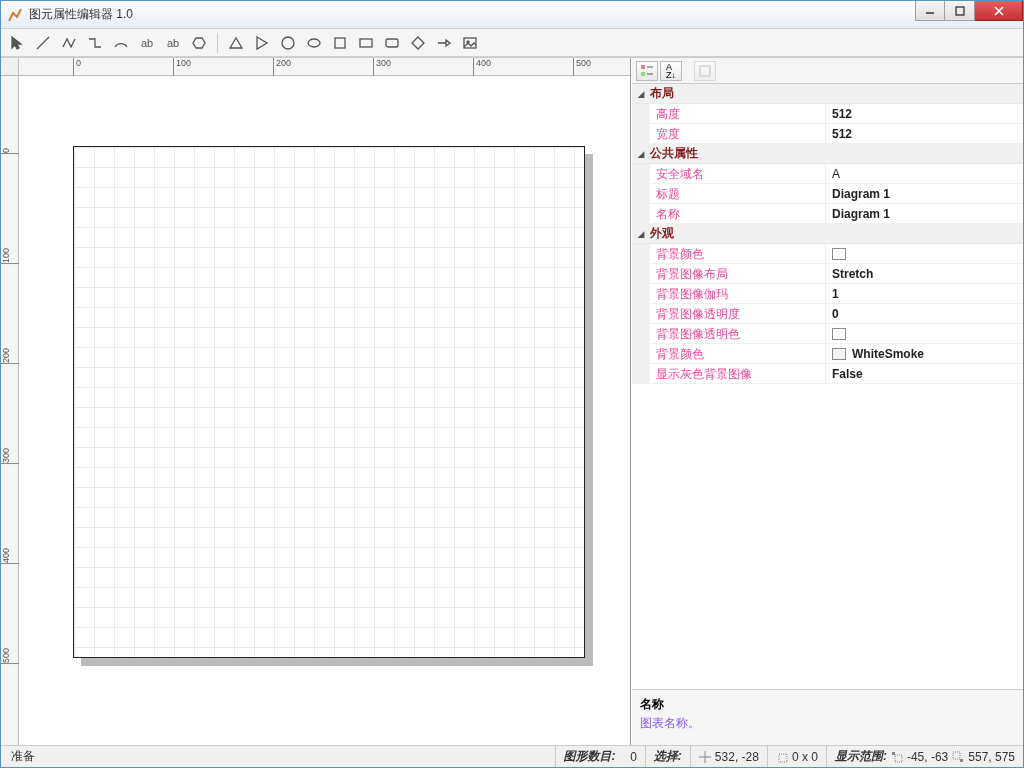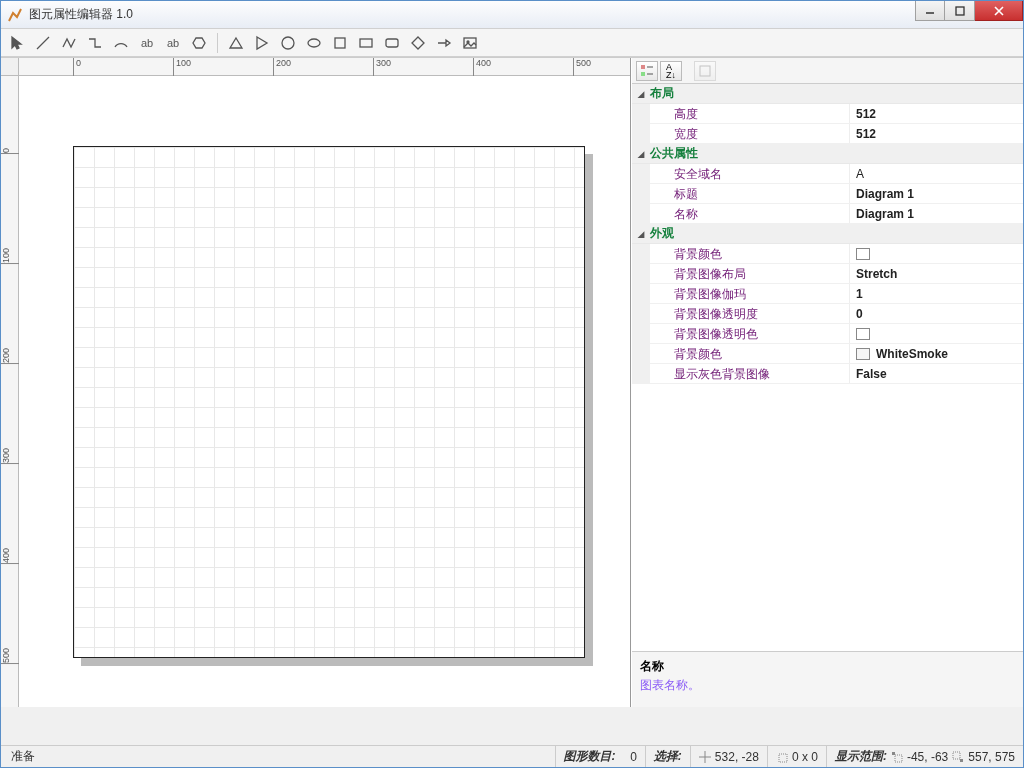--- a/index.html
+++ b/index.html
@@ -37,32 +37,32 @@
   background-image: linear-gradient(to right, #e8e8e8 1px, transparent 1px), linear-gradient(to bottom, #e8e8e8 1px, transparent 1px);
   background-size: 20px 20px; }
 
 .props-pane { flex: 1; display: flex; flex-direction: column; background: #fff; border-left: 1px solid #fff; }
 .props-toolbar { height: 26px; border-bottom: 1px solid #ccc; display: flex; align-items: center; padding: 0 4px; gap: 2px; background: #f5f5f5; }
 .props-tool { width: 22px; height: 20px; border: 1px solid #bbb; background: linear-gradient(#fff,#e8e8e8); display: flex; align-items: center; justify-content: center; font-size: 10px; }
 .props-tool.disabled { opacity: 0.45; }
 .props-grid { flex: 1; overflow: auto; }
 .prop-cat { display: flex; align-items: center; height: 20px; background: #f0f0f0; border-bottom: 1px solid #e8e8e8; }
 .prop-cat .arrow { width: 18px; text-align: center; color: #555; font-size: 9px; }
-.prop-cat .label { font-weight: bold; color: #15803d; }
+.prop-cat .label { font-weight: bold; color: #7f1d1d; }
 .prop-row { display: flex; height: 20px; border-bottom: 1px solid #f0f0f0; }
 .prop-row .indent { width: 18px; background: #f0f0f0; }
-.prop-row .name { width: 200px; padding-left: 24px; color: #701a75; line-height: 20px; border-right: 1px solid #eee; }
+.prop-row .name { width: 176px; padding-left: 6px; color: #ec4899; line-height: 20px; border-right: 1px solid #eee; }
 .prop-row .val { flex: 1; padding-left: 6px; font-weight: bold; color: #222; line-height: 20px; display: flex; align-items: center; gap: 6px; }
 .prop-row .val.plain { font-weight: normal; }
 .color-swatch { width: 14px; height: 12px; border: 1px solid #888; display: inline-block; }
 .props-desc { border-top: 1px solid #ccc; padding: 6px 8px; height: 56px; background: #f5f5f5; }
 .props-desc .d-title { font-weight: bold; margin-bottom: 2px; }
 .props-desc .d-body { color: #8b5cf6; }
 
-.statusbar { height: 22px; background: #f0f0f0; border-top: 1px solid #ccc; display: flex; align-items: center; font-size: 12px; color: #333; margin-top: 38px; }
+.statusbar { height: 22px; background: #f0f0f0; border-top: 1px solid #ccc; display: flex; align-items: center; font-size: 12px; color: #333; }
 .status-cell { padding: 0 8px; border-left: 1px solid #ccc; height: 100%; display: flex; align-items: center; gap: 4px; }
 .status-cell:first-child { border-left: none; flex: 0 0 auto; padding-left: 10px; }
 .spacer { flex: 1; }
 .status-label { font-weight: bold; font-style: italic; }
 .mini-icon { width: 12px; height: 12px; }
 </style>
 </head>
 <body>
 
 <div class="window">

